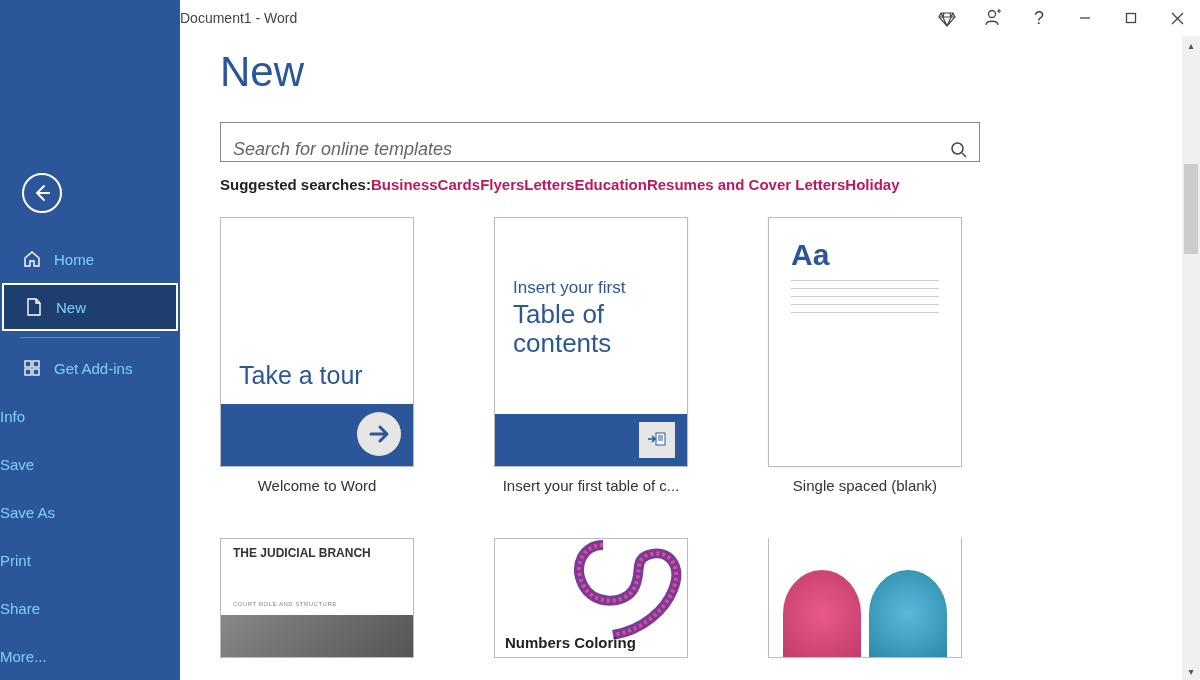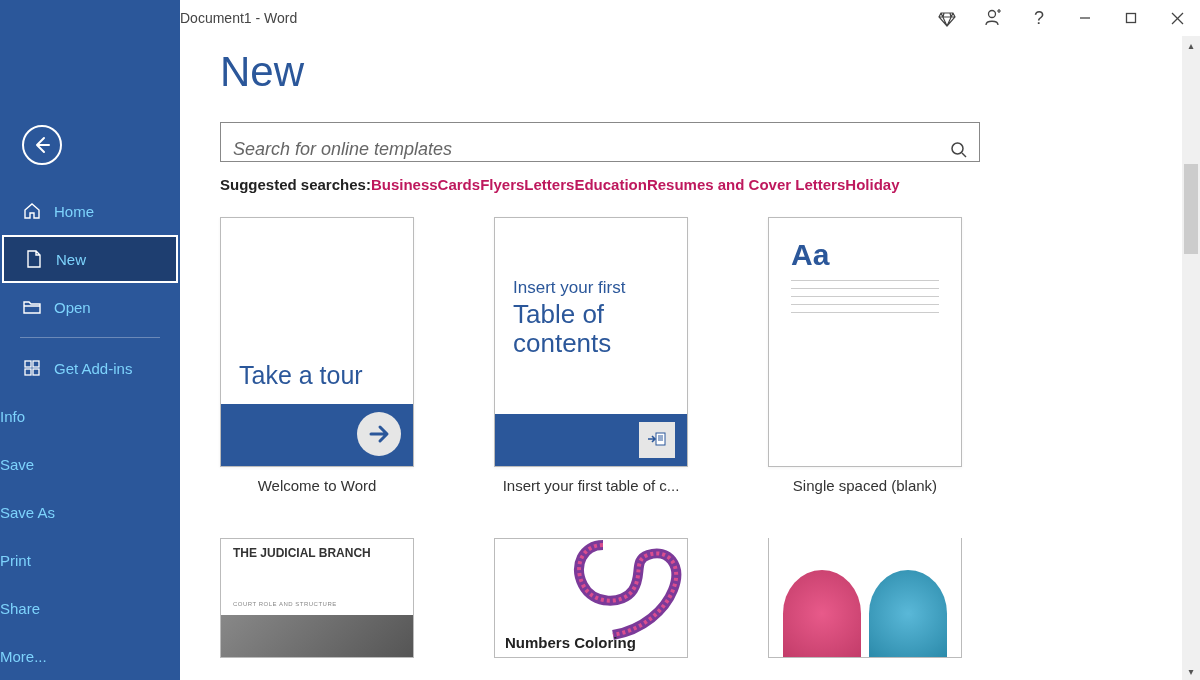--- a/index.html
+++ b/index.html
@@ -84,28 +84,20 @@
         </span>
       <span>Home</span>
     </div>
     <div class="nav-item selected">
       <span class="nav-icon">
           <svg width="16" height="18" viewBox="0 0 16 18">
             <path d="M2 1 H10 L14 5 V17 H2 Z M10 1 V5 H14" fill="none" stroke="#fff" stroke-width="1.4"></path>
           </svg>
         </span>
       <span>New</span>
-    </div>
-    <div class="nav-item">
-      <span class="nav-icon">
-          <svg width="18" height="16" viewBox="0 0 18 16">
-            <path d="M1 3 H6 L8 5 H17 V14 H1 Z M1 7 H17" fill="none" stroke="#fff" stroke-width="1.4"></path>
-          </svg>
-        </span>
-      <span>Open</span>
     </div>
     <div class="divider"></div>
     <div class="nav-item">
       <span class="nav-icon">
           <svg width="16" height="16" viewBox="0 0 16 16">
             <rect x="1" y="1" width="6" height="6" fill="none" stroke="#fff" stroke-width="1.3"></rect>
             <rect x="9" y="1" width="6" height="6" fill="none" stroke="#fff" stroke-width="1.3"></rect>
             <rect x="1" y="9" width="6" height="6" fill="none" stroke="#fff" stroke-width="1.3"></rect>
             <rect x="9" y="9" width="6" height="6" fill="none" stroke="#fff" stroke-width="1.3"></rect>
           </svg>

